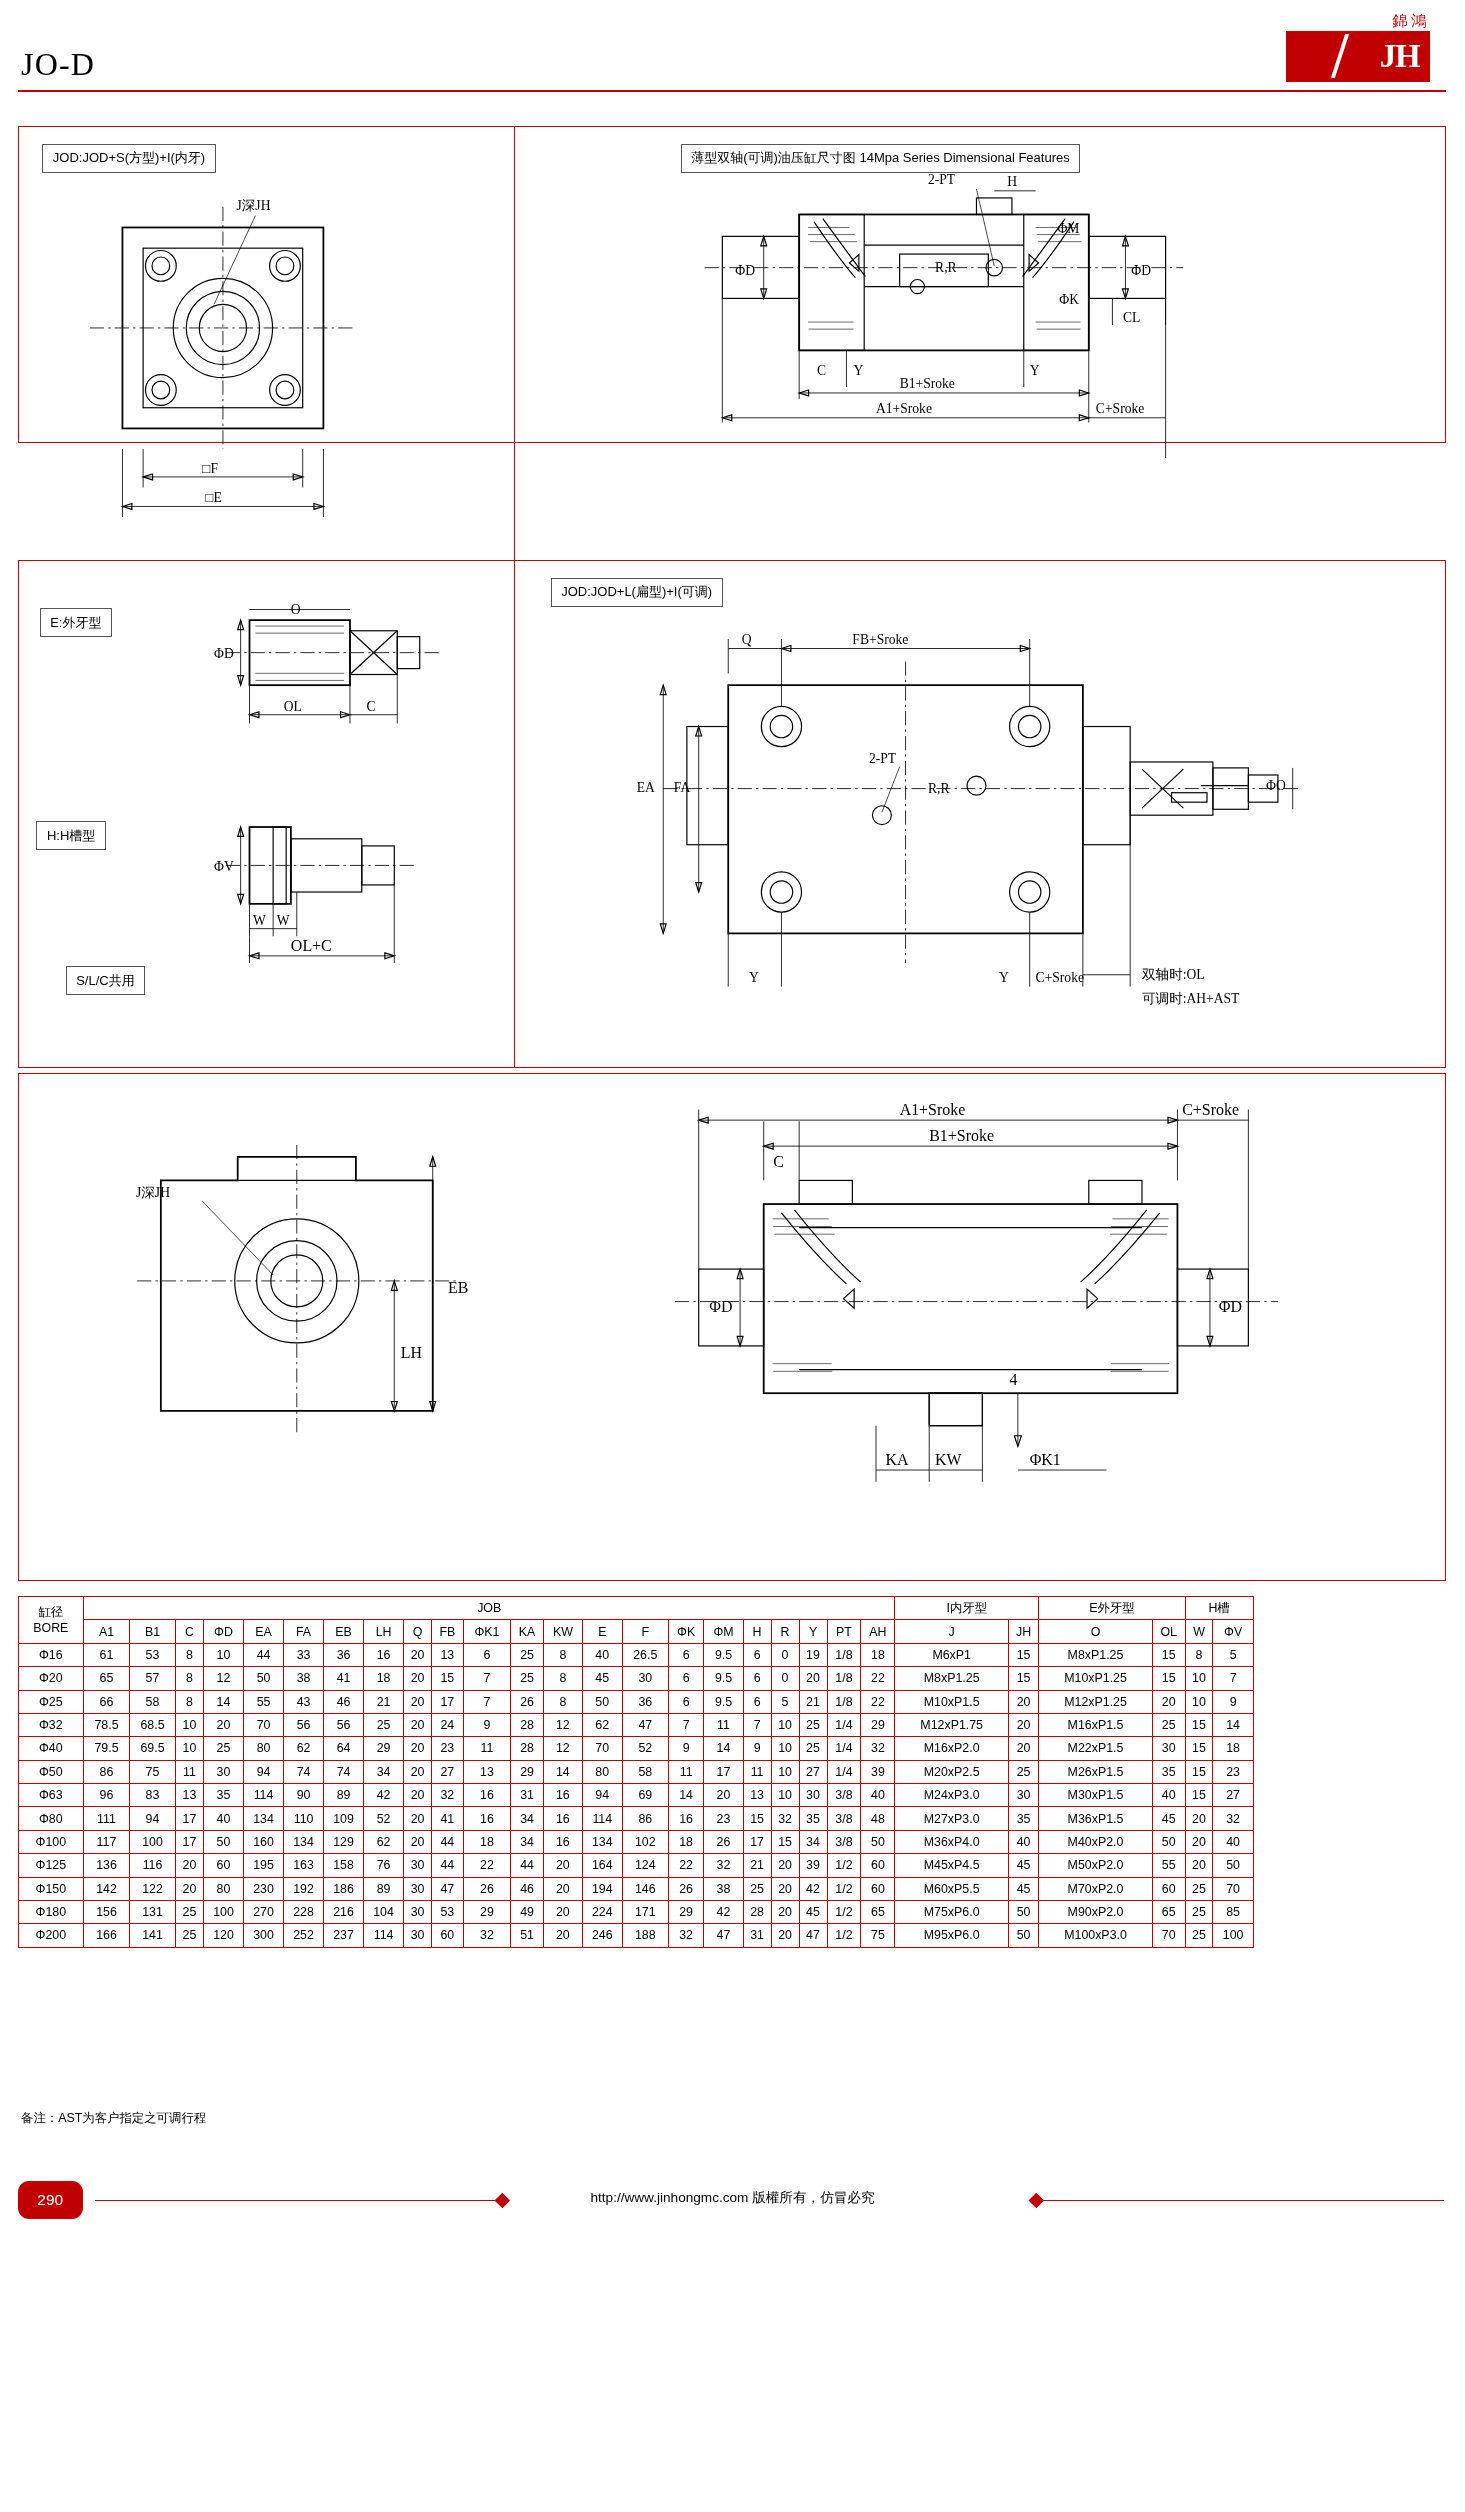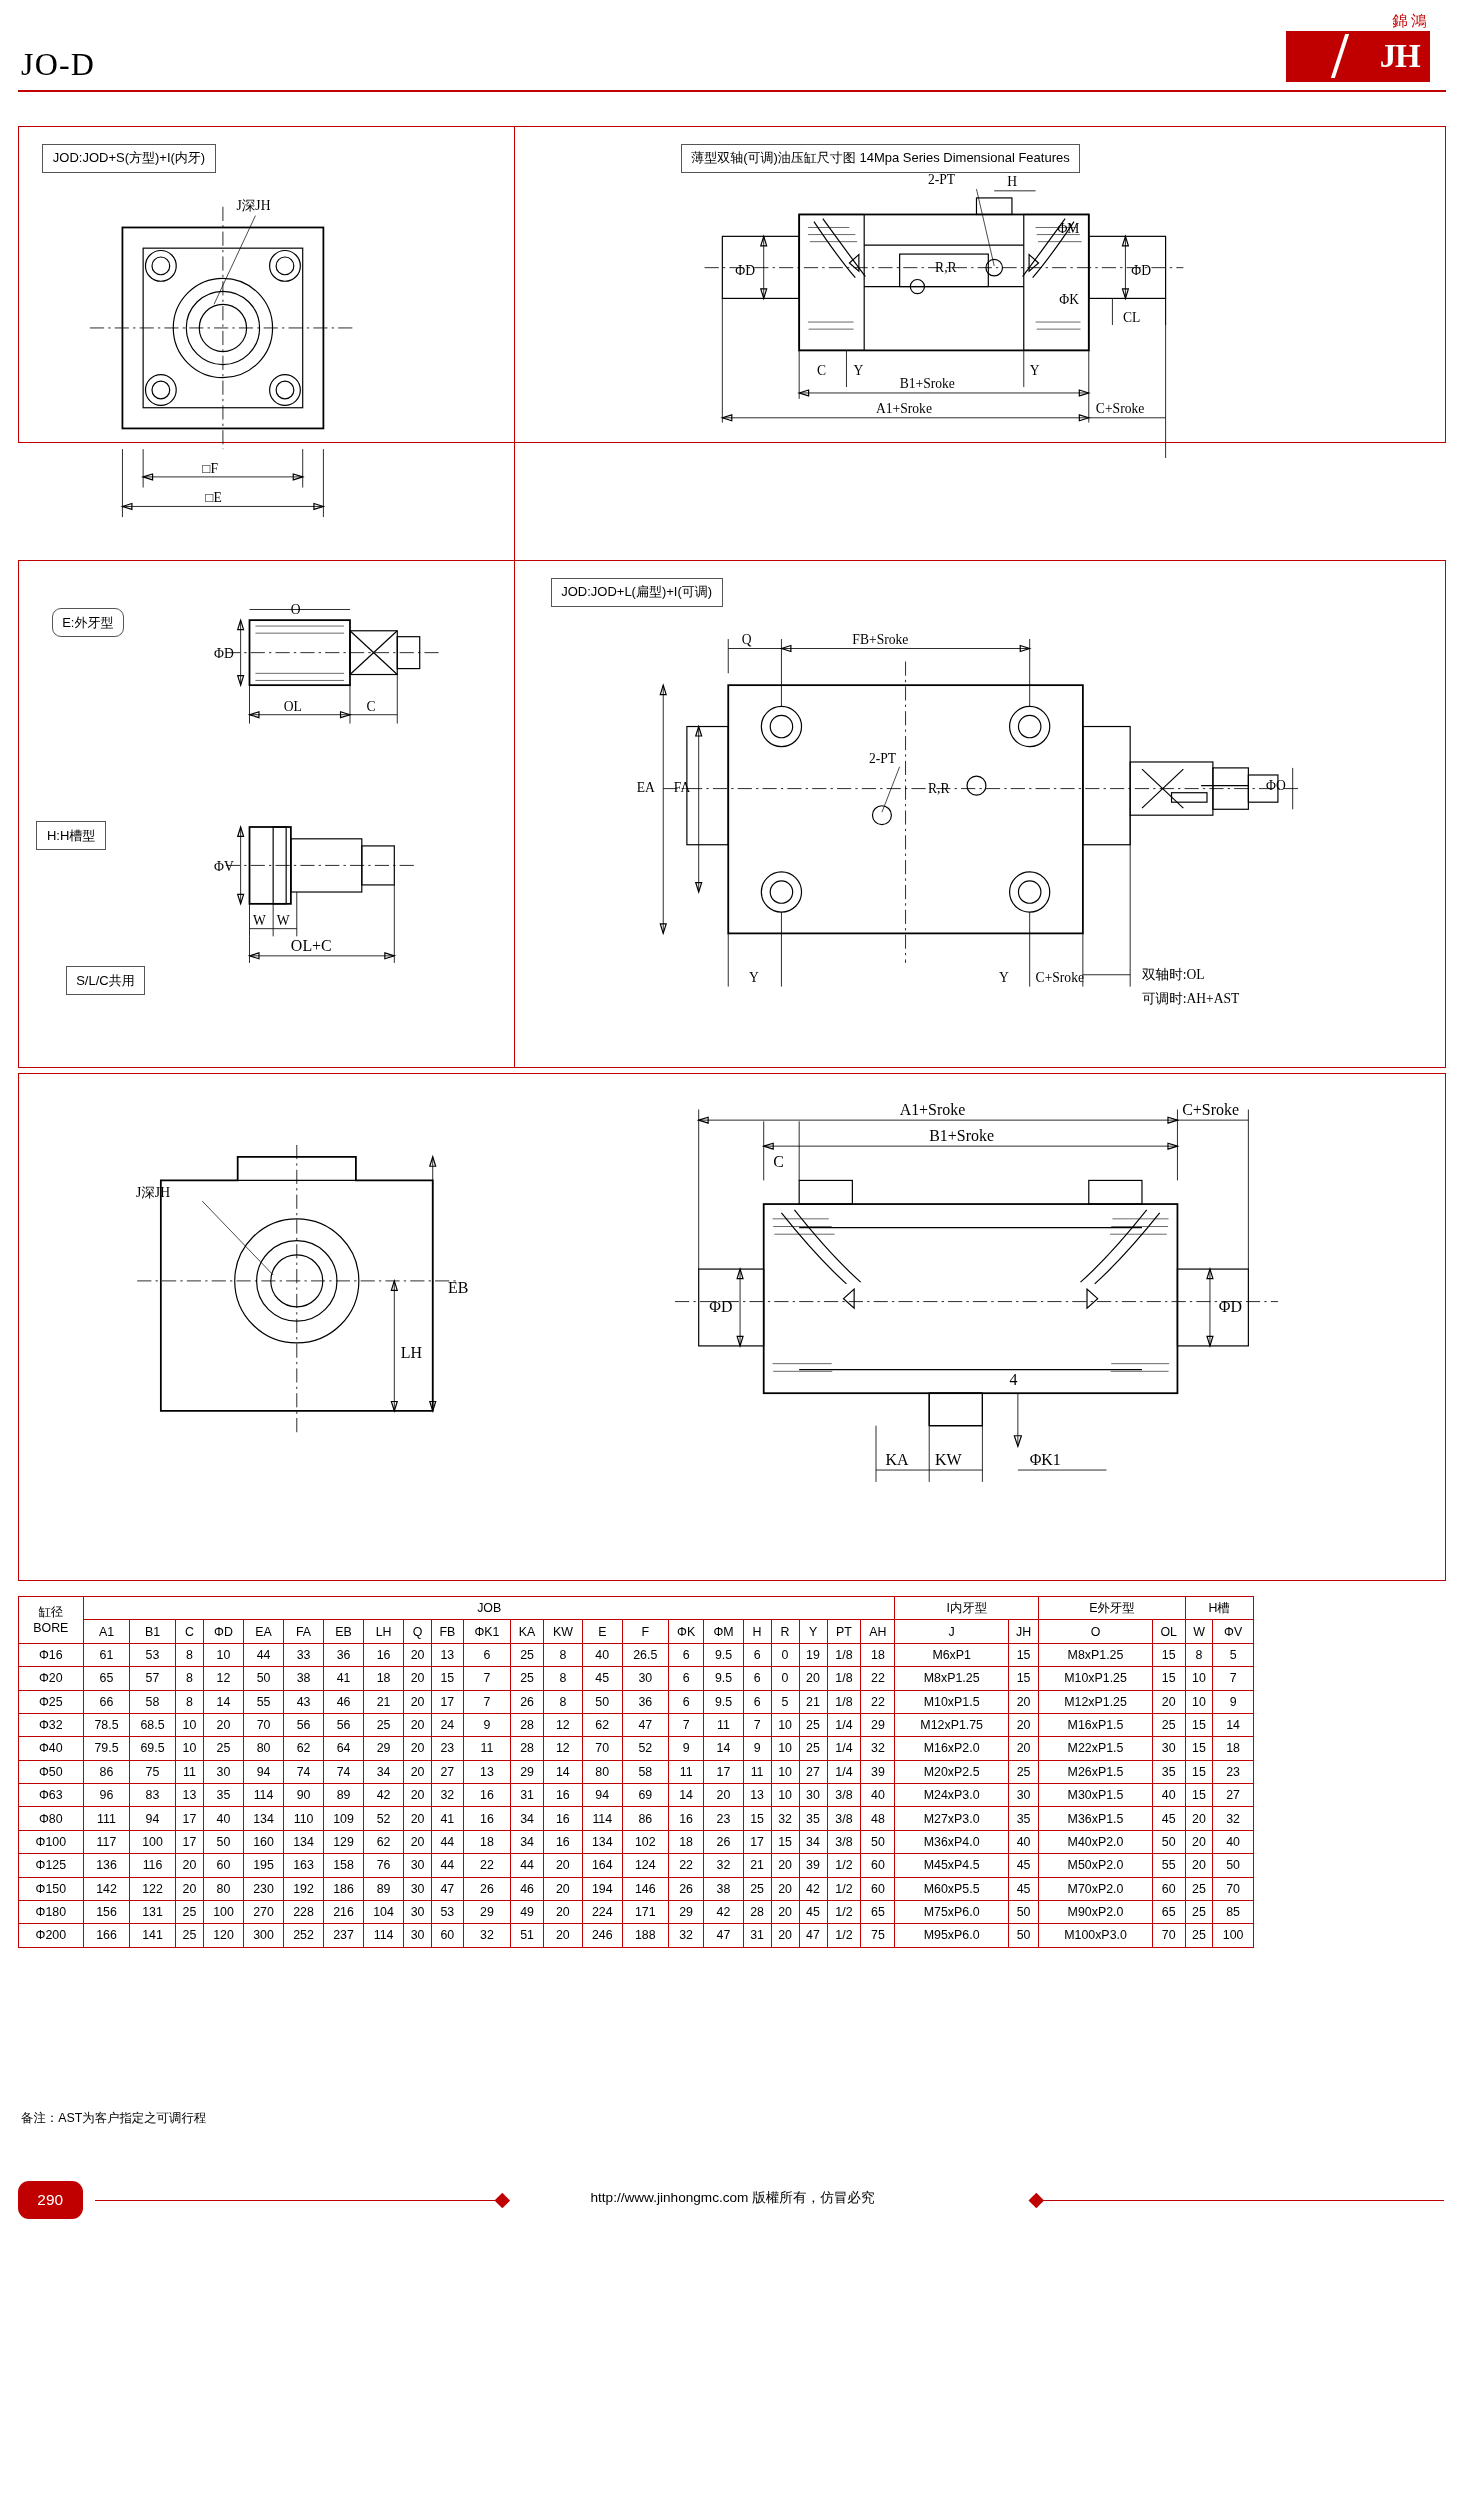--- a/index.html
+++ b/index.html
@@ -191,21 +191,21 @@
           <path class="ln" d="M750 492 l-16 -5 v10 z"></path>
         <text class="lbl" x="390" y="484">A1+Sroke</text>
         <line class="dim" x1="750" y1="492" x2="880" y2="492"></line>
         <text class="lbl" x="762" y="484">C+Sroke</text>
       </g>
     </svg>
   </div>
 
   <div class="panel p2">
     <div class="vsep" style="left:495px;top:0;height:506px;"></div>
-    <div class="tagbox" style="left:33px;top:47px;border-radius:9px;">E:外牙型</div>
+    <div class="tagbox" style="left:21px;top:47px;">E:外牙型</div>
     <div class="tagbox" style="left:17.7px;top:260px;">H:H槽型</div>
     <div class="tagbox" style="left:47px;top:405px;">S/L/C共用</div>
     <div class="tagbox" style="left:532px;top:16.6px;">JOD:JOD+L(扁型)+I(可调)</div>
 
     <svg width="1425" height="506" viewBox="0 0 2411 856">
 
       <g transform="translate(330,60)">
         <rect class="ln-th" x="60" y="40" width="170" height="110"></rect>
         <rect class="ln" x="230" y="58" width="80" height="74"></rect>
         <rect class="ln" x="310" y="68" width="38" height="54"></rect>

